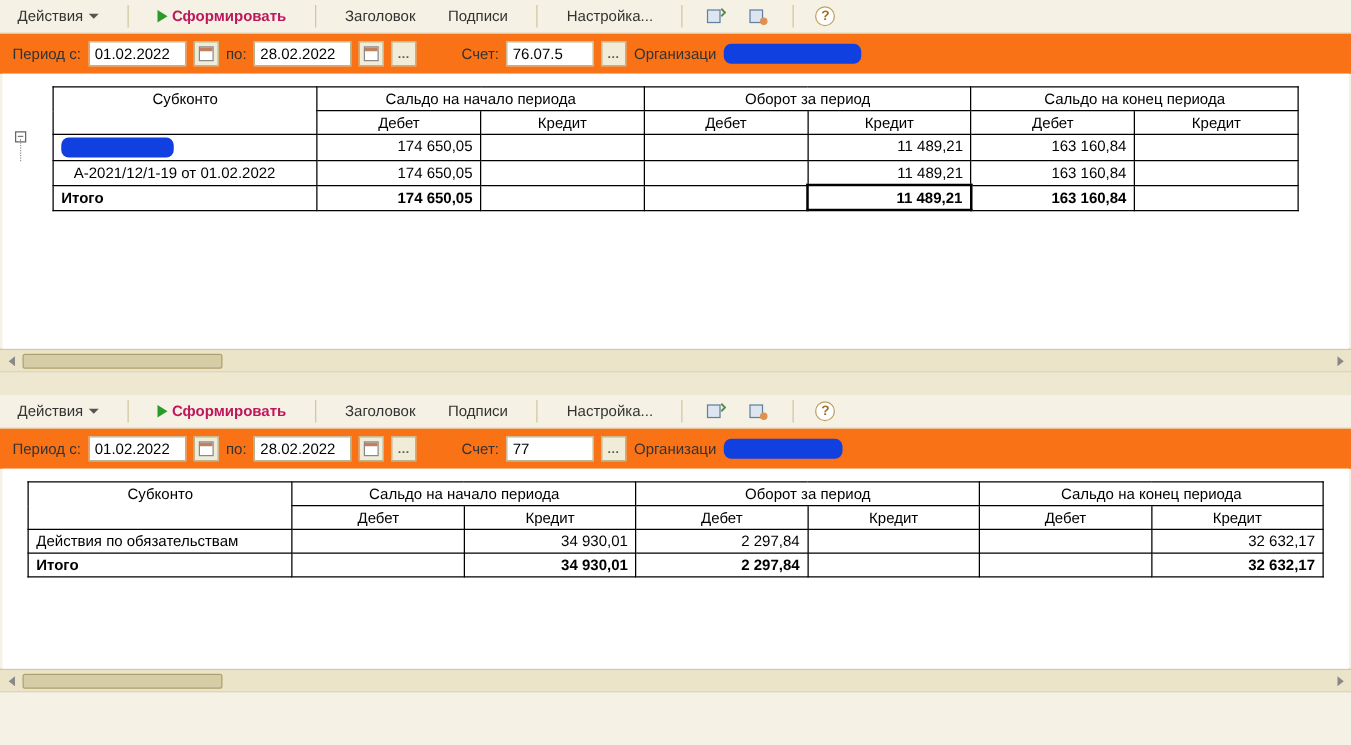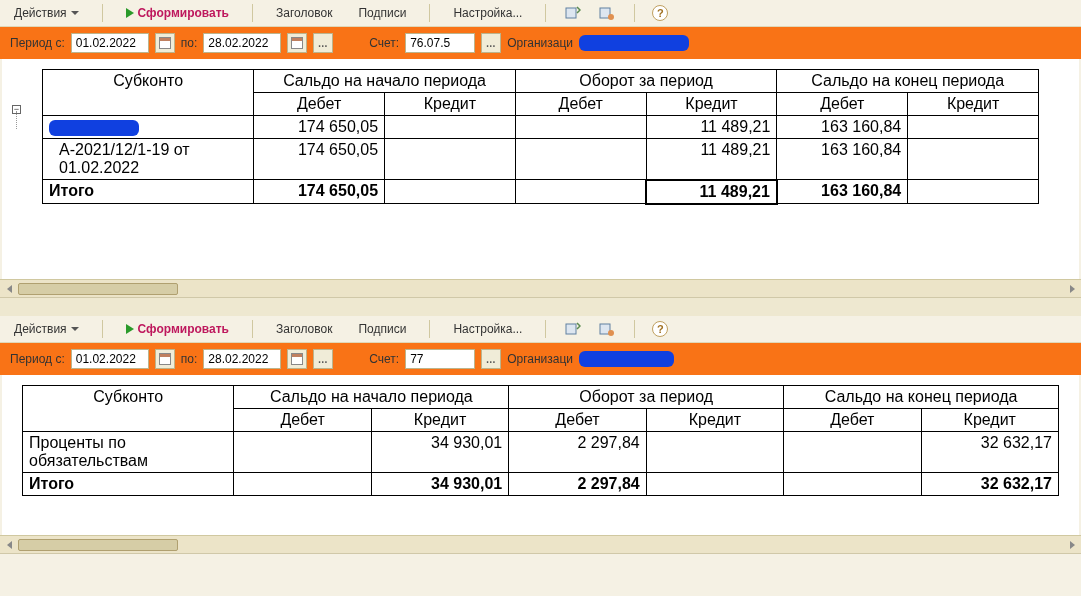--- a/index.html
+++ b/index.html
@@ -94,21 +94,21 @@
     position: relative;
     overflow: hidden;
   }
   .report-inner {
     padding: 10px 40px 6px 40px;
     background: #fff;
   }
   table.grid {
     border-collapse: collapse;
     width: 100%;
-    font-size: 16px;
+    font-size: 12px;
   }
   table.grid th, table.grid td {
     border: 1px solid #000;
     padding: 2px 6px;
     vertical-align: top;
     background: #fff;
   }
   table.grid th { font-weight: normal; text-align: center; }
   .num { text-align: right; white-space: nowrap; }
   .bold-row td { font-weight: bold; }
@@ -361,21 +361,21 @@
             <th>Дебет</th>
             <th>Кредит</th>
             <th>Дебет</th>
             <th>Кредит</th>
             <th>Дебет</th>
             <th>Кредит</th>
           </tr>
         </thead>
         <tbody>
           <tr>
-            <td>Проценты по обязательствам</td>
+            <td>Действия по обязательствам</td>
             <td class="num"></td>
             <td class="num">34 930,01</td>
             <td class="num">2 297,84</td>
             <td class="num"></td>
             <td class="num"></td>
             <td class="num">32 632,17</td>
           </tr>
           <tr class="bold-row">
             <td>Итого</td>
             <td class="num"></td>

